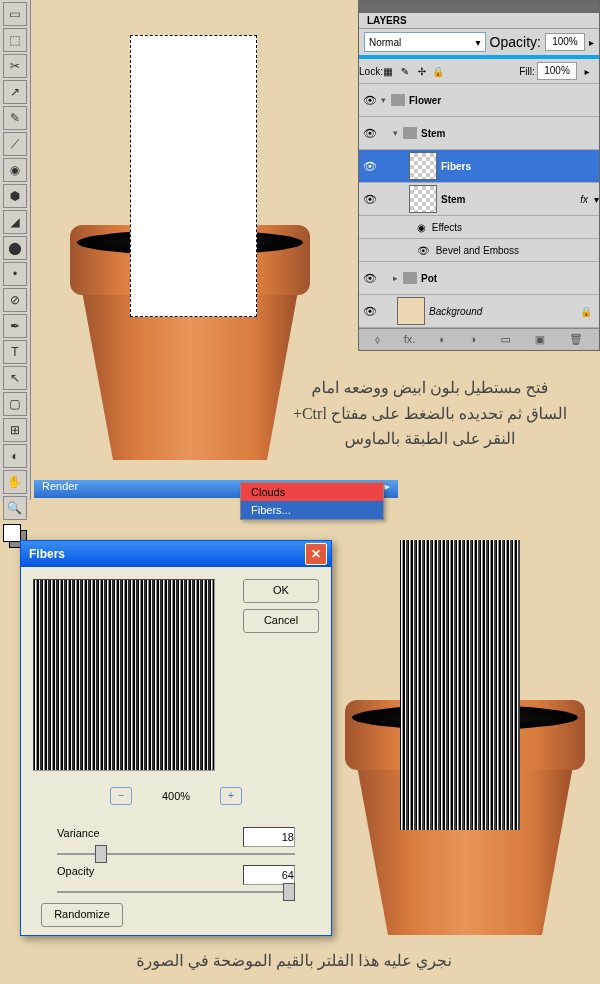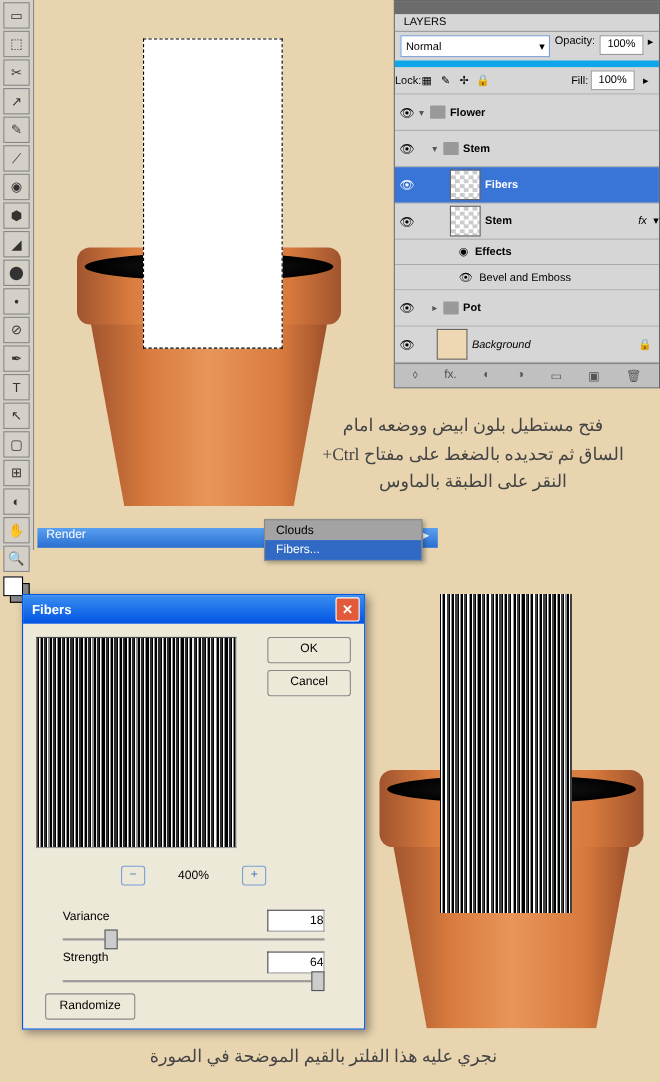--- a/index.html
+++ b/index.html
@@ -7,24 +7,24 @@
 
 .toolbar{position:absolute;left:0;top:0;width:30px;height:500px;background:#d4d0c8;border-right:1px solid #888}
 .tool{width:22px;height:22px;margin:2px auto;background:#d4d0c8;border:1px solid #888;display:flex;align-items:center;justify-content:center;font-size:12px;color:#333}
 .swatch{width:24px;height:24px;margin:4px auto;position:relative}
 .swatch .fg{position:absolute;width:16px;height:16px;background:#fff;border:1px solid #000;top:0;left:0}
 .swatch .bg{position:absolute;width:16px;height:16px;background:#888;border:1px solid #000;bottom:0;right:0}
 
 
 .layers-panel{position:absolute;right:0;top:0;width:240px;background:#d6d6d6;border:1px solid #666;font-size:10px}
 .lp-title{background:#6b6b6b;height:12px}
-.lp-tab{background:#d6d6d6;padding:2px 8px;font-weight:normal;border-bottom:1px solid #999}
-.lp-row{display:flex;padding:3px 5px;gap:4px;border-bottom:6px solid #0ea5e9}
+.lp-tab{background:#d6d6d6;padding:2px 8px;font-weight:bold;border-bottom:1px solid #999}
+.lp-row{display:flex;align-items:center;padding:3px 5px;gap:4px;border-bottom:4px solid #0ea5e9}
 .lp-select{flex:1;background:#fff;border:1px solid #7a9ed6;height:18px;padding:0 4px;display:flex;align-items:center;justify-content:space-between}
-.lp-label{font-size:10px}
+.lp-label{font-size:14px}
 .lp-pct{width:38px;height:16px;background:#fff;border:1px solid #999;text-align:center;line-height:16px}
 .lp-lock{display:flex;align-items:center;gap:3px;padding:3px 5px;border-bottom:1px solid #aaa}
 .lp-lock span{width:14px;height:14px;display:inline-flex;align-items:center;justify-content:center;font-size:10px}
 .layer{display:flex;align-items:center;height:32px;border-bottom:1px solid #aaa;background:#d6d6d6}
 .layer.sel{background:#3875d7;color:#fff}
 .layer.sub{background:#d6d6d6;height:22px;font-size:10px}
 .eye{width:22px;display:flex;justify-content:center;font-size:11px}
 .thumb{width:26px;height:26px;border:1px solid #666;margin:0 4px;background:#fff;flex-shrink:0}
 .thumb.checker{background:repeating-conic-gradient(#ccc 0 25%,#fff 0 50%) 0 0/8px 8px}
 .thumb.bg{background:#eed8b3}
@@ -43,21 +43,21 @@
 .pot-rim:before{content:"";position:absolute;left:3%;top:5px;width:94%;height:25px;background:radial-gradient(ellipse,#1a1a1a 0%,#000 70%);border-radius:50%}
 .pot-body{position:absolute;top:55px;left:10px;right:10px;bottom:0;background:linear-gradient(90deg,#a0542e,#d97b3e 25%,#e8955a 50%,#d87a3d 80%,#9a4e2a);clip-path:polygon(0 0,100% 0,85% 100%,15% 100%);border-radius:0 0 30px 30px}
 
 .arabic{position:absolute;direction:rtl;text-align:center;font-size:16px;color:#444;font-family:Tahoma;line-height:1.6}
 .ar1{right:30px;top:375px;width:280px}
 .ar2{left:0;right:12px;bottom:10px}
 
 
 .menu{position:absolute;left:34px;top:480px;width:348px;height:18px;background:linear-gradient(#5aa0f0,#2a6ed0);color:#fff;display:flex;align-items:flex-start;padding:0 8px;font-size:11px}
 .menu .arr{margin-left:auto}
-.submenu{position:absolute;left:240px;top:472px;width:142px;background:#a3a3a3;border:1px solid #888;box-shadow:2px 2px 4px rgba(0,0,0,0.3)}
+.submenu{position:absolute;left:240px;top:482px;width:142px;background:#ef4444;border:1px solid #888;box-shadow:2px 2px 4px rgba(0,0,0,0.3)}
 .submenu div{padding:3px 10px;font-size:11px}
 .submenu div.sel{background:#316ac5;color:#fff}
 
 
 .dialog{position:absolute;left:20px;top:540px;width:310px;background:#ece9d8;border:1px solid #0054e3;box-shadow:3px 3px 8px rgba(0,0,0,0.4)}
 .dlg-title{height:26px;background:linear-gradient(#3b8ef0,#0054e3);display:flex;align-items:center;padding:0 4px 0 8px;color:#fff;font-weight:bold;font-size:12px}
 .dlg-close{margin-left:auto;width:20px;height:20px;background:#e35a3b;border:1px solid #fff;display:flex;align-items:center;justify-content:center;color:#fff;font-weight:bold;border-radius:2px}
 .dlg-body{padding:12px;display:flex;gap:28px}
 .preview{width:190px;height:190px;border:1px inset #999;background:#fff}
 .fibers-tex{width:100%;height:100%;background:repeating-linear-gradient(90deg,#000 0 1px,#fff 1px 2px,#888 2px 3px,#000 3px 5px,#ccc 5px 6px,#444 6px 8px);filter:contrast(1.4)}
@@ -167,21 +167,21 @@
 <span class="lname">Stem</span>
 <span style="font-style:italic;margin-right:6px">fx</span>
 <span>▾</span>
 </div>
 <div class="layer sub">
 <div class="eye"></div>
       <div class="indent"></div>
       <div class="indent"></div>
       <div class="indent"></div>
 <span>◉</span>
-<span class="lname" style="font-weight:bold;margin-left:6px">Effects</span>
+<span class="lname" style="font-weight:normal;margin-left:6px">Effects</span>
 </div>
 <div class="layer sub">
 <div class="eye"></div>
       <div class="indent"></div>
       <div class="indent"></div>
       <div class="indent"></div>
 <span>👁</span>
 <span class="lname" style="font-weight:normal;margin-left:6px">Bevel and Emboss</span>
 </div>
 <div class="layer">
@@ -244,21 +244,21 @@
 <div class="slider-lbl">
           <span>Variance</span>
           <div class="sval">18</div>
         </div>
 <div class="track">
           <div class="thumb-s" style="left:16%"></div>
         </div>
 </div>
 <div class="slider-row">
 <div class="slider-lbl">
-          <span>Strength</span>
+          <span>Opacity</span>
           <div class="sval">64</div>
         </div>
 <div class="track">
           <div class="thumb-s" style="left:95%"></div>
         </div>
 </div>
 <div class="btn" style="width:80px;margin-top:8px">Randomize</div>
 </div>
 </div>
 

